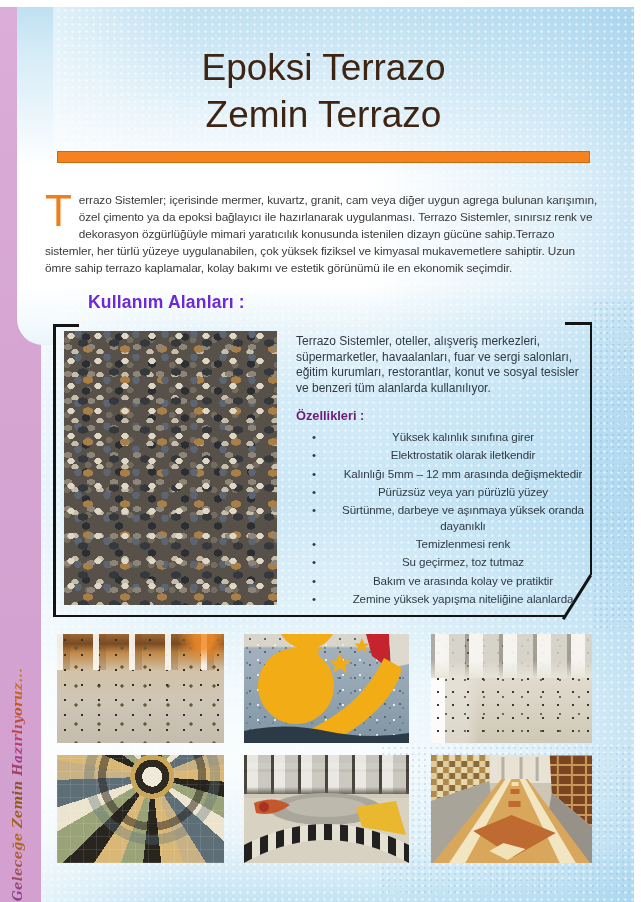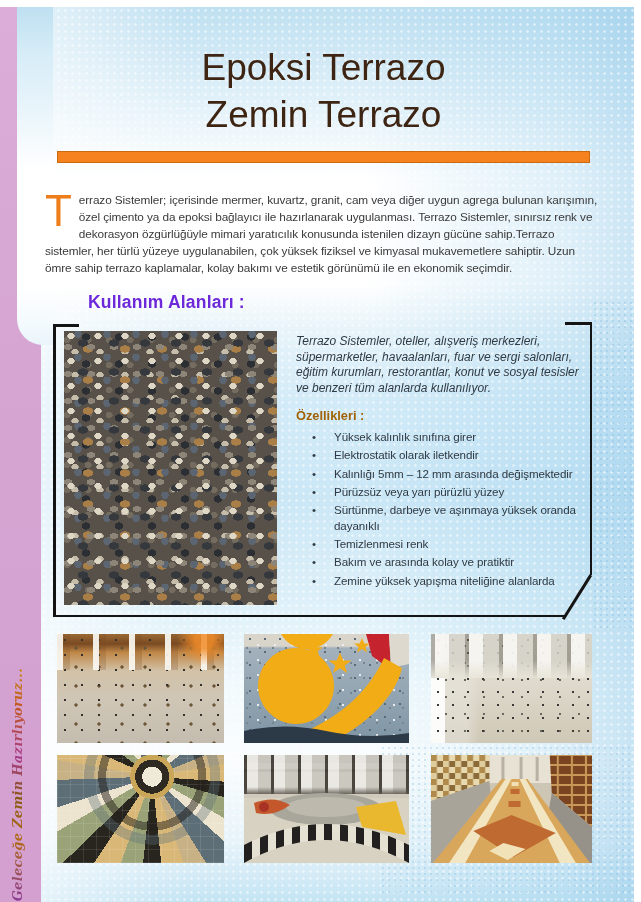--- a/index.html
+++ b/index.html
@@ -36,24 +36,24 @@
   
   .usage-heading{left:88px;top:292px;font-size:17.5px;font-weight:600;color:#6d28d9;letter-spacing:.2px;}
   .frame-seg{background:#141414;}
   .fl{left:53px;top:324px;width:2.5px;height:293px;}
   .fb{left:53px;top:614.5px;width:513px;height:2.5px;}
   .fal{left:53px;top:324px;width:26px;height:2.5px;}
   .far{left:565px;top:322px;width:27px;height:2.5px;}
   .fr{left:589.5px;top:322px;width:2.5px;height:253px;}
   .fd{left:591px;top:573.5px;width:52px;height:2.5px;transform-origin:0 50%;transform:rotate(122deg);}
 
-  .usage-desc{left:296px;top:334px;width:292px;font-size:12px;line-height:15.6px;color:#2f3a44;font-style:italic;}
-  .feat-heading{left:296px;top:408px;font-size:12.8px;font-weight:bold;color:#a16207;}
+  .usage-desc{left:296px;top:334px;width:292px;font-size:12px;line-height:15.6px;color:#2f3a44;}
+  .feat-heading{left:296px;top:408px;font-size:12.8px;font-weight:bold;color:#701a75;}
   .feat-list{left:334px;top:429px;width:258px;margin:0;padding:0;list-style:none;font-size:11.6px;line-height:15.7px;letter-spacing:-.1px;color:#2f3a44;}
-  .feat-list li{position:relative;margin-bottom:2.6px;}
+  .feat-list li{position:relative;margin-bottom:2.6px;text-align:center;}
   .feat-list li::before{content:"•";position:absolute;left:-22px;top:0;color:#2f3a44;}
 
   
   .pebbles{left:64px;top:331px;width:213px;height:274px;background-color:#57514a;
     background-image:
       radial-gradient(ellipse 5px 4px at 7px 5px,#ded7c6 0 70%,transparent 75%),
       radial-gradient(ellipse 7px 5px at 19px 12px,#35393e 0 70%,transparent 75%),
       radial-gradient(ellipse 6px 4px at 4px 16px,#8d8577 0 70%,transparent 75%),
       radial-gradient(ellipse 5px 6px at 14px 3px,#5c6673 0 70%,transparent 75%),
       radial-gradient(ellipse 7px 5px at 24px 18px,#a97e47 0 70%,transparent 75%),
@@ -146,20 +146,21 @@
 
 <div class="abs usage-desc">Terrazo Sistemler, oteller, alışveriş merkezleri, süpermarketler, havaalanları, fuar ve sergi salonları, eğitim kurumları, restorantlar, konut ve sosyal tesisler ve benzeri tüm alanlarda kullanılıyor.</div>
 <div class="abs feat-heading">Özellikleri :</div>
 <ul class="abs feat-list">
   <li>Yüksek kalınlık sınıfına girer</li>
   <li>Elektrostatik olarak iletkendir</li>
   <li>Kalınlığı 5mm – 12 mm arasında değişmektedir</li>
   <li>Pürüzsüz veya yarı pürüzlü yüzey</li>
   <li>Sürtünme, darbeye ve aşınmaya yüksek oranda dayanıklı</li>
   <li>Temizlenmesi renk</li>
+  <li>Su geçirmez, toz tutmaz</li>
   <li>Bakım ve arasında kolay ve pratiktir</li>
   <li>Zemine yüksek yapışma niteliğine alanlarda</li>
 </ul>
 
 <div class="ph g1" style="left:57px;top:634px;width:167px;height:109px;"></div>
 
 <div class="ph g2" style="left:244px;top:634px;width:165px;height:109px;">
   <svg viewBox="0 0 165 109" preserveAspectRatio="none">
     <polygon points="122,0 145,0 147,36 128,22" fill="#c5242e"></polygon>
     <polygon points="145,0 165,0 165,30 147,34" fill="#ded9cf"></polygon>

